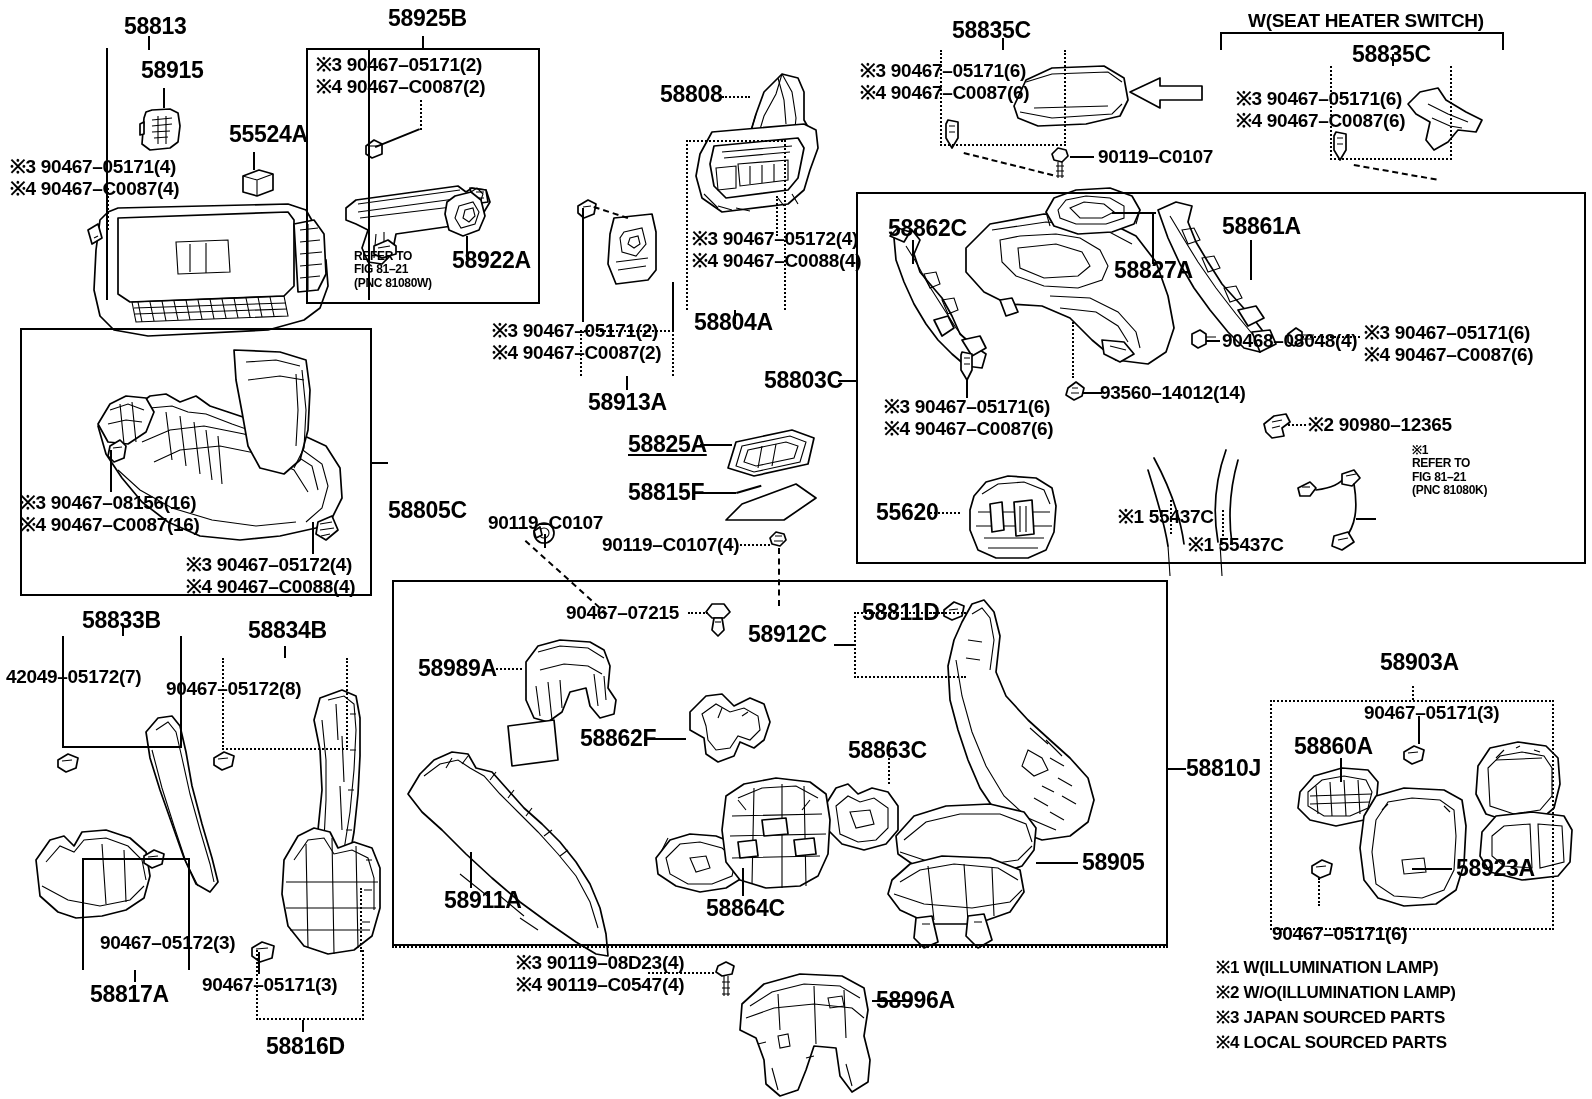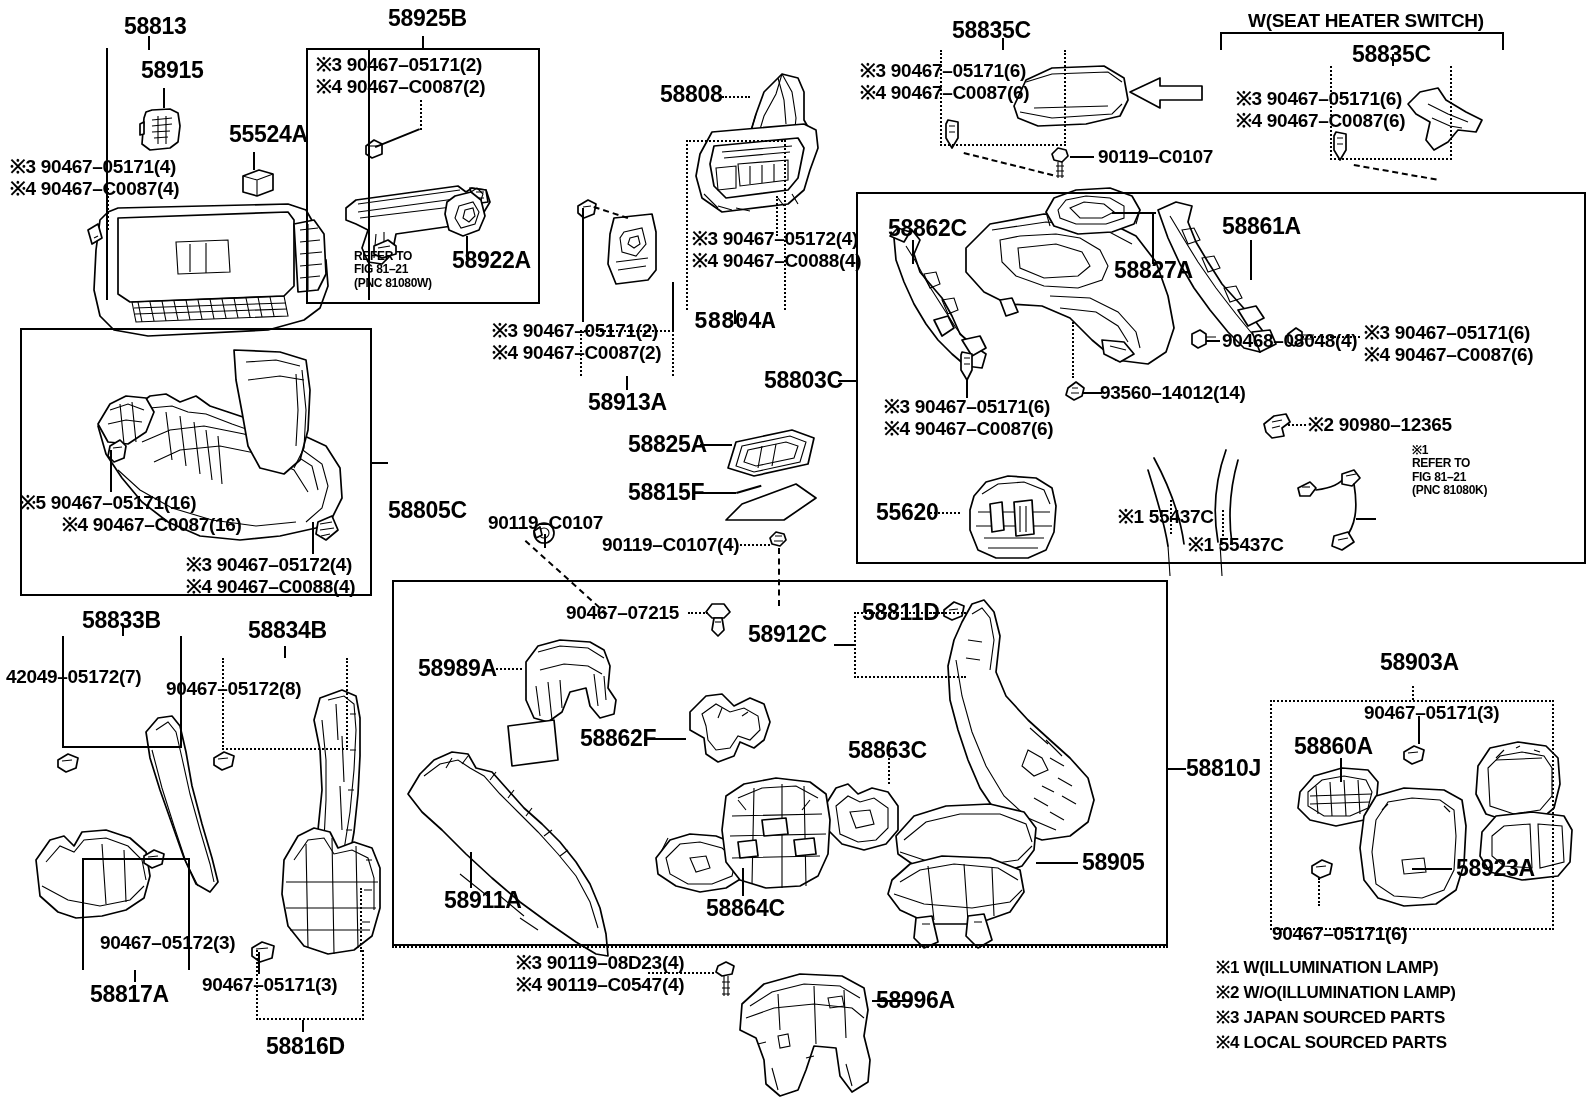--- a/index.html
+++ b/index.html
@@ -691,21 +691,21 @@
 <div class="lbl hw" style="left:316px;top:54px;">※3 90467–05171(2)</div>
 <div class="lbl hw" style="left:316px;top:76px;">※4 90467–C0087(2)</div>
 <div class="lbl note" style="left:354px;top:250px;">REFER TO
 FIG 81–21
 (PNC 81080W)</div>
 <div class="lbl pn" style="left:452px;top:248px;">58922A</div>
 
 <div class="lbl pn" style="left:660px;top:82px;">58808</div>
 <div class="lbl hw" style="left:692px;top:228px;">※3 90467–05172(4)</div>
 <div class="lbl hw" style="left:692px;top:250px;">※4 90467–C0088(4)</div>
-<div class="lbl pn" style="left:694px;top:310px;font-family:Liberation Mono, monospace;">58804A</div>
+<div class="lbl pn" style="left:694px;top:310px;">58804A</div>
 
 <div class="lbl hw" style="left:492px;top:320px;">※3 90467–05171(2)</div>
 <div class="lbl hw" style="left:492px;top:342px;">※4 90467–C0087(2)</div>
 <div class="lbl pn" style="left:588px;top:390px;">58913A</div>
 
 <div class="lbl pn" style="left:952px;top:18px;">58835C</div>
 <div class="lbl hw" style="left:860px;top:60px;">※3 90467–05171(6)</div>
 <div class="lbl hw" style="left:860px;top:82px;">※4 90467–C0087(6)</div>
 <div class="lbl hw" style="left:1098px;top:146px;">90119–C0107</div>
 
@@ -727,26 +727,26 @@
 <div class="lbl hw" style="left:1308px;top:414px;">※2 90980–12365</div>
 <div class="lbl pn" style="left:876px;top:500px;">55620</div>
 <div class="lbl hw" style="left:1118px;top:506px;">※1 55437C</div>
 <div class="lbl hw" style="left:1188px;top:534px;">※1 55437C</div>
 <div class="lbl note" style="left:1412px;top:444px;">※1
 REFER TO
 FIG 81–21
 (PNC 81080K)</div>
 
 <div class="lbl pn" style="left:388px;top:450px;margin-top:48px;">58805C</div>
-<div class="lbl hw" style="left:20px;top:492px;">※5 90467–05171(16)</div>
-<div class="lbl hw" style="left:20px;top:514px;padding-left:42px;">※4 90467–C0087(16)</div>
+<div class="lbl hw" style="left:20px;top:492px;">※3 90467–08156(16)</div>
+<div class="lbl hw" style="left:20px;top:514px;">※4 90467–C0087(16)</div>
 <div class="lbl hw" style="left:186px;top:554px;">※3 90467–05172(4)</div>
 <div class="lbl hw" style="left:186px;top:576px;">※4 90467–C0088(4)</div>
 
-<div class="lbl pn" style="left:628px;top:432px;">58825A</div>
+<div class="lbl pn" style="left:628px;top:432px;text-decoration:underline;">58825A</div>
 <div class="lbl pn" style="left:628px;top:480px;">58815F</div>
 
 <div class="lbl hw" style="left:488px;top:512px;">90119–C0107</div>
 <div class="lbl hw" style="left:602px;top:534px;">90119–C0107(4)</div>
 
 <div class="lbl hw" style="left:566px;top:602px;">90467–07215</div>
 <div class="lbl pn" style="left:418px;top:656px;">58989A</div>
 <div class="lbl pn" style="left:580px;top:726px;">58862F</div>
 <div class="lbl pn" style="left:444px;top:888px;">58911A</div>
 <div class="lbl pn" style="left:706px;top:896px;">58864C</div>

